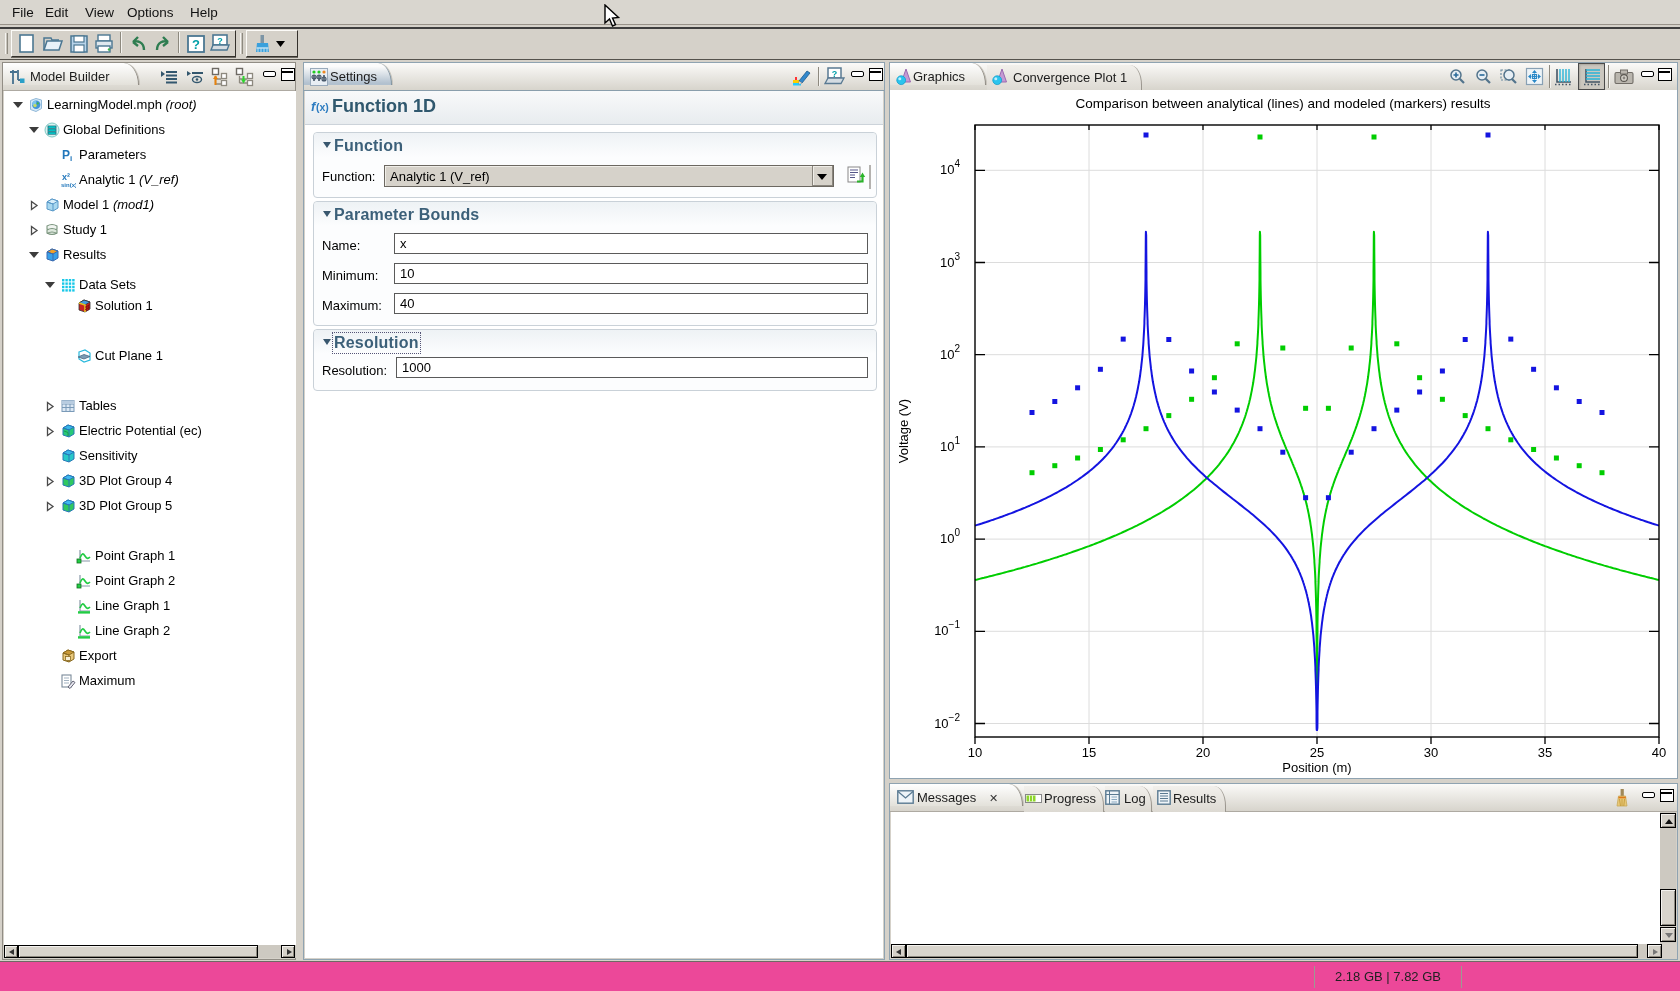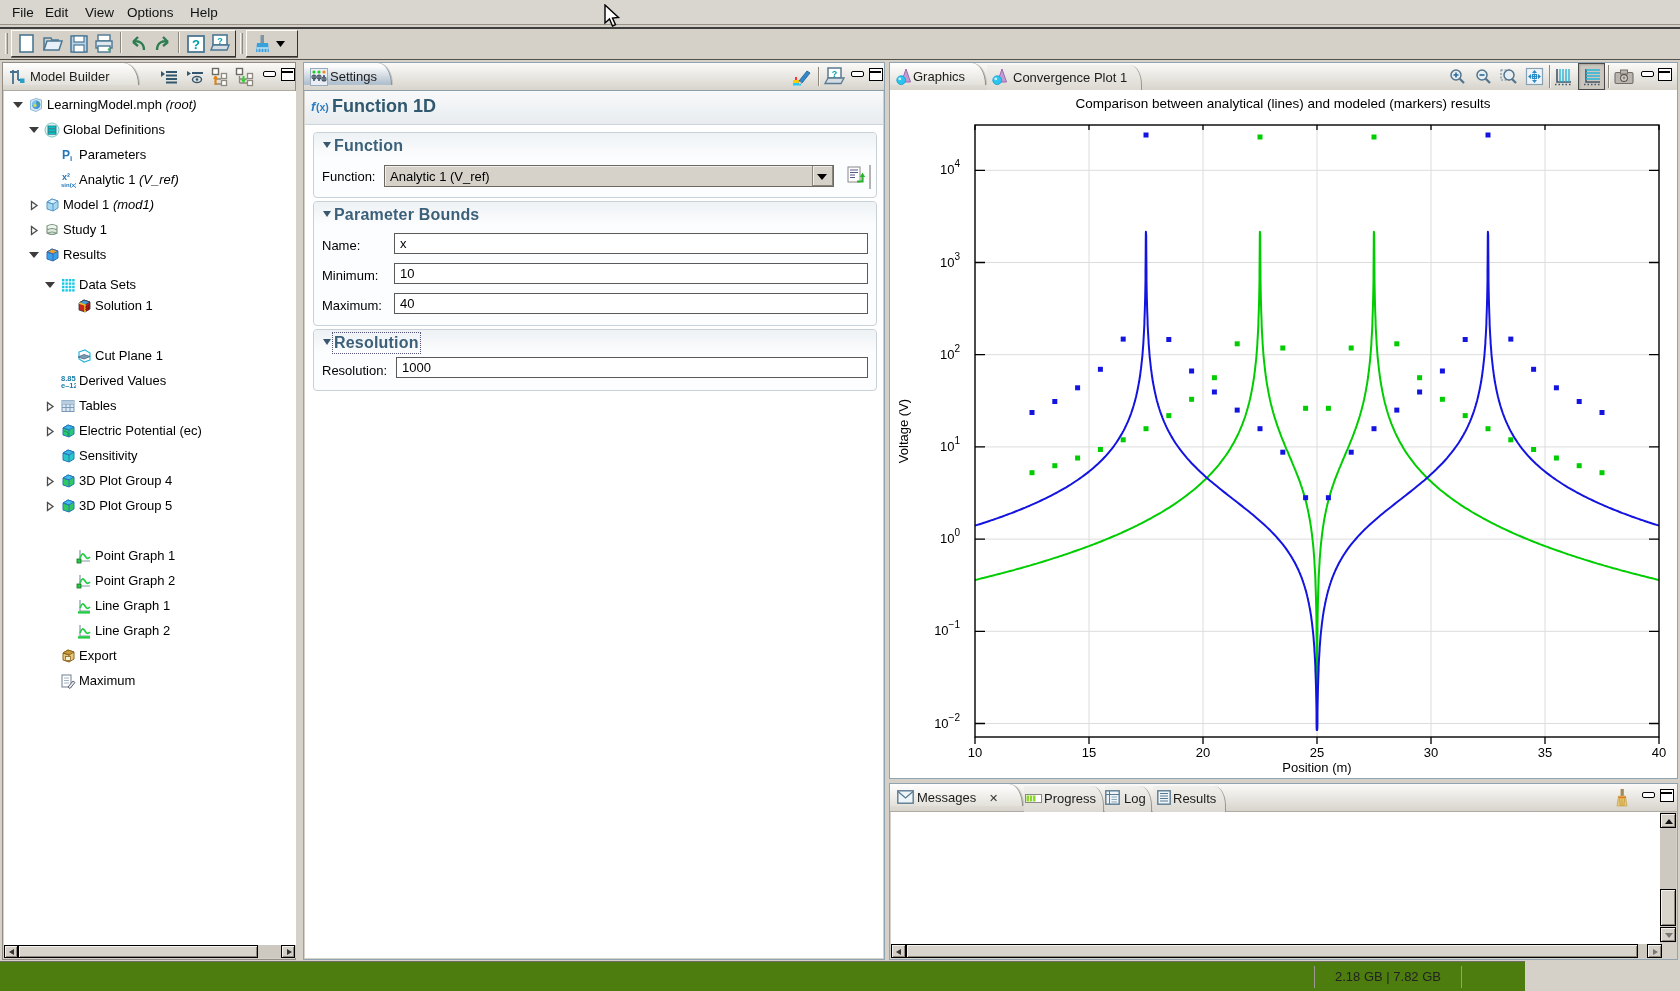--- a/index.html
+++ b/index.html
@@ -44,21 +44,21 @@
 .sechead .stxt{position:absolute;left:20px;top:4px;font-weight:bold;font-size:16px;color:#3c6079;letter-spacing:0.2px}
 .flabel{position:absolute;font-size:13px;color:#000;white-space:nowrap}
 .finput{position:absolute;height:21px;background:#fff;border:1px solid #5a5a5a;font-size:13px;color:#000;padding:2px 0 0 5px}
 
 #setbody{position:absolute;left:1px;top:62px;right:1px;bottom:1px;background:#fff}
 
 #gfxwhite{position:absolute;left:1px;top:28px;right:1px;bottom:1px;background:#fff}
 
 #msgwhite{position:absolute;left:1px;top:28px;right:17px;bottom:15px;background:#fff}
 
-#statusbar{position:absolute;left:0;top:961px;width:1525px;height:30px;background:#4d7c0f;border-top:1px solid #6e6a64}
+#statusbar{position:absolute;left:0;top:961px;width:1680px;height:30px;background:#ec4899;border-top:1px solid #6e6a64}
 .scell{position:absolute;top:4px;bottom:3px;border-left:1px solid #9d9992;border-right:1px solid #9d9992}
 </style></head><body>
 <div id="menubar">
 <span style="left:12px">File</span>
 <span style="left:45px">Edit</span>
 <span style="left:85px">View</span>
 <span style="left:127px">Options</span>
 <span style="left:190px">Help</span>
 </div>
 <div id="topline1"></div>
@@ -250,27 +250,20 @@
           <path d="M9,9.3 L14,6.7 M9,11.6 L14,9 M10.7,7.7 L10.7,13.2 M12.4,6.8 L12.4,12.2" stroke="#881111" stroke-width="0.9" fill="none"></path>
         </svg>
 <span class="lbl" style="left:91px">Solution 1</span>
 </div>
 <div class="trow" style="top:252.6px">
 <svg class="abs" style="left:72px;top:4px" width="16" height="16">
           <path d="M3,4 L9,2 L14,5 L14,12 L8,14 L3,11 Z" fill="none" stroke="#28b8dc" stroke-width="1.2"></path>
           <path d="M2,9 L8,6.5 L14,8.5 L8,11 Z" fill="#7c9cb4" stroke="#4a6a84" stroke-width="0.8"></path>
         </svg>
 <span class="lbl" style="left:91px">Cut Plane 1</span>
-</div>
-<div class="trow" style="top:277.7px">
-<svg class="abs" style="left:56px;top:4px" width="16" height="16">
-          <text x="1" y="7.5" font-size="7.5" font-weight="bold" fill="#1b7ca8" font-family="Liberation Sans">8.85</text>
-          <text x="1" y="15" font-size="7.5" font-weight="bold" fill="#1b7ca8" font-family="Liberation Sans">e–12</text>
-        </svg>
-<span class="lbl" style="left:75px">Derived Values</span>
 </div>
 <div class="trow" style="top:302.7px">
 <svg class="abs" style="left:42px;top:7px" width="9" height="12">
           <path d="M1.5,1.5 L7,5.5 L1.5,9.5 Z" fill="#fdfdfd" stroke="#4a4a4a" stroke-width="1.3"></path>
         </svg>
 <svg class="abs" style="left:56px;top:4px" width="16" height="16">
           <rect x="2" y="2.5" width="12" height="11" fill="#dce8f4" stroke="#7a9ab8" stroke-width="1"></rect>
           <path d="M2,6 L14,6 M2,9.5 L14,9.5 M6,2.5 L6,13.5 M10,2.5 L10,13.5" stroke="#7a9ab8" stroke-width="1"></path>
           <rect x="2" y="2.5" width="12" height="3.5" fill="#b8cce0"></rect>
         </svg>

